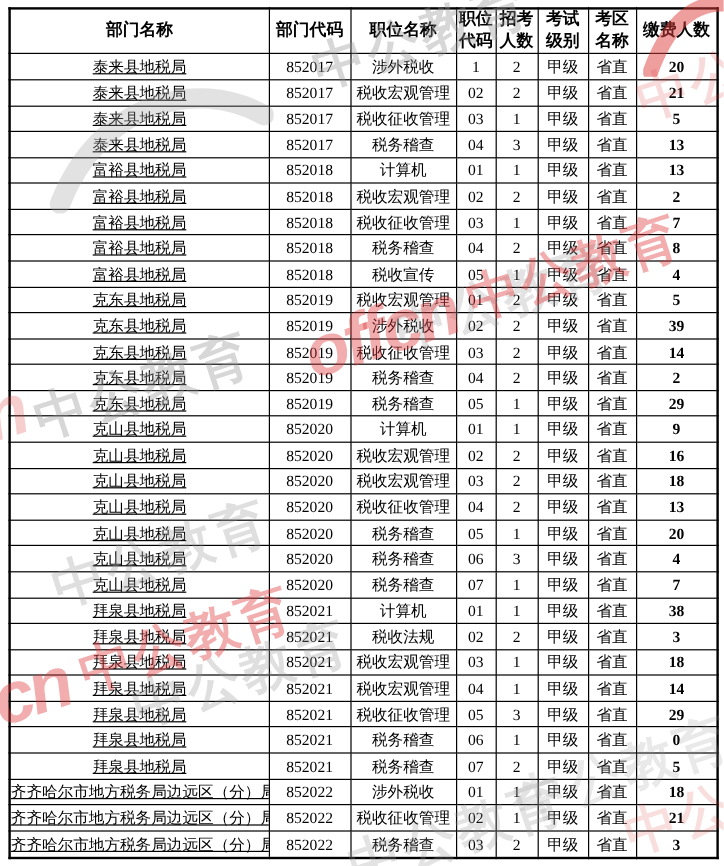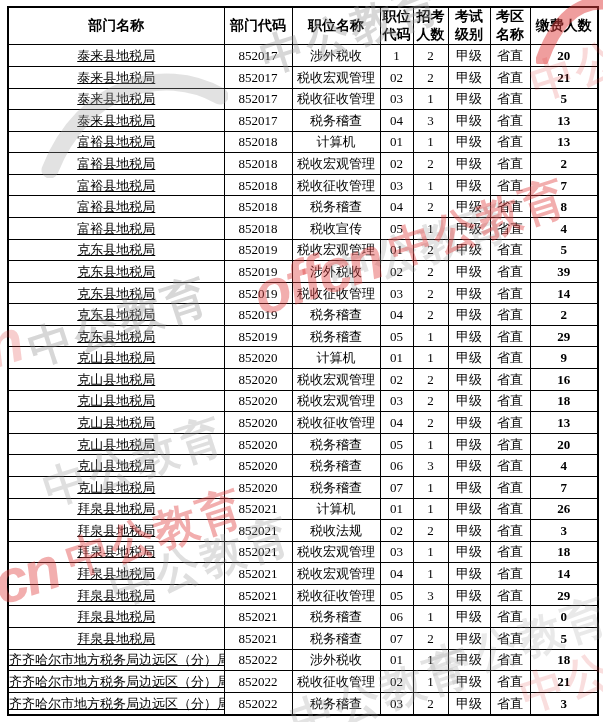--- a/index.html
+++ b/index.html
@@ -281,21 +281,21 @@
           <td class="c-paid">7</td>
         </tr>
         <tr>
           <td class="c-dept">拜泉县地税局</td>
           <td>852021</td>
           <td>计算机</td>
           <td>01</td>
           <td>1</td>
           <td>甲级</td>
           <td>省直</td>
-          <td class="c-paid">26</td>
+          <td class="c-paid">38</td>
         </tr>
         <tr>
           <td class="c-dept">拜泉县地税局</td>
           <td>852021</td>
           <td>税收法规</td>
           <td>02</td>
           <td>2</td>
           <td>甲级</td>
           <td>省直</td>
           <td class="c-paid">3</td>

